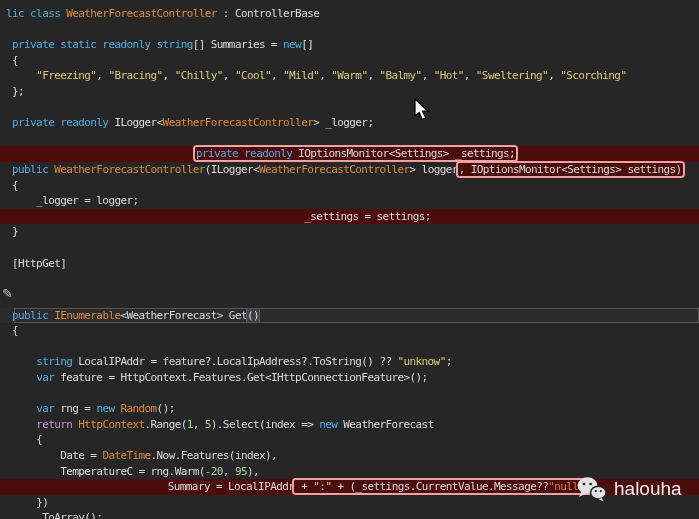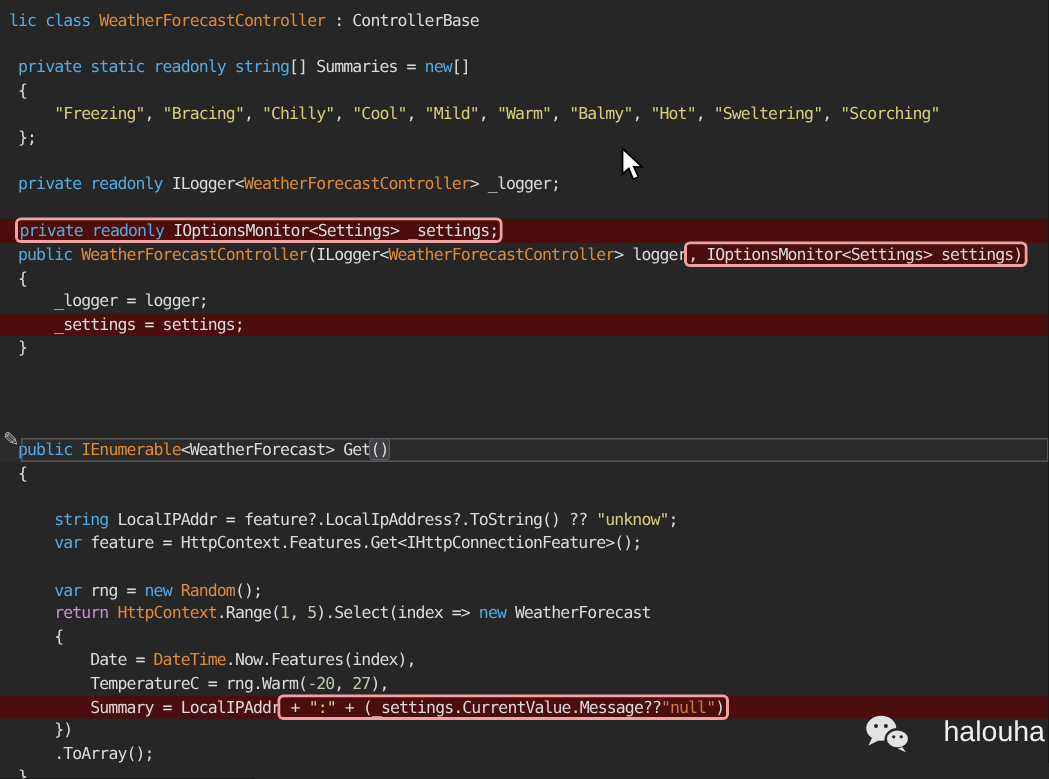--- a/index.html
+++ b/index.html
@@ -4,21 +4,21 @@
 <style>
   html,body{margin:0;padding:0;background:#111;}
   .screen{
     position:relative;width:699px;height:519px;overflow:hidden;
     background:#262626;
     font-family:"DejaVu Sans Mono","Liberation Mono",monospace;
     font-size:11px;letter-spacing:-0.6px;color:#DCDCDC;
   }
   .code{position:absolute;top:6px;left:0;right:0;}
   .line{height:15.6px;line-height:15.6px;white-space:pre;padding-left:6px;box-sizing:border-box;}
-  .line.maroon{background:#4C0D0D;}
+  .line.maroon{background:#4C0D0D;text-align:center;}
   .line.current{position:relative;background:#2B2B2B;margin-top:21px;}
   .line.current::after{
     content:"";position:absolute;left:14px;right:0;top:0;bottom:0;
     border:1px solid #565656;pointer-events:none;box-sizing:border-box;
   }
   .tk-p{color:#DCDCDC}
   .tk-k{color:#53ACE2}
   .tk-t{color:#DE8C3A}
   .tk-s{color:#D8CE7B}
   .tk-n{color:#B5CEA8}
@@ -30,21 +30,21 @@
     box-shadow:0 0 0 2px #F0A2A2;
     padding:0 1px;
   }
   .gutter-pen{
     position:absolute;left:2px;top:286px;width:13px;height:15px;
     color:#B3BCC4;font-size:13px;line-height:15px;
     font-family:"DejaVu Sans",sans-serif;cursor:pointer;
   }
   .mouse-cursor{position:absolute;left:414px;top:98px;pointer-events:none;}
   .watermark{
-    position:absolute;left:576px;top:476px;display:flex;align-items:center;gap:22px;
+    position:absolute;left:576px;top:476px;display:flex;align-items:center;gap:7px;
     font-family:"Liberation Sans","DejaVu Sans",sans-serif;
     font-size:19px;color:#EFEFEF;letter-spacing:0;
   }
 </style>
 </head>
 <body>
 
 <div class="screen">
 
   <div class="code" id="code">
@@ -57,32 +57,33 @@
       <div class="line"></div>
       <div class="line"> <span class="tk-k">private readonly </span><span class="tk-p">ILogger&lt;</span><span class="tk-t">WeatherForecastController</span><span class="tk-p">&gt; _logger;</span></div>
       <div class="line"></div>
       <div class="line maroon"> <span class="diff-box"><span class="tk-k">private readonly </span><span class="tk-p">IOptionsMonitor&lt;Settings&gt; _settings;</span></span></div>
       <div class="line"> <span class="tk-k">public </span><span class="tk-t">WeatherForecastController</span><span class="tk-p">(ILogger&lt;</span><span class="tk-t">WeatherForecastController</span><span class="tk-p">&gt; logger</span><span class="diff-box"><span class="tk-p">, IOptionsMonitor&lt;Settings&gt; settings)</span></span></div>
       <div class="line"> <span class="tk-p">{</span></div>
       <div class="line">     <span class="tk-p">_logger = logger;</span></div>
       <div class="line maroon">     <span class="tk-p">_settings = settings;</span></div>
       <div class="line"> <span class="tk-p">}</span></div>
       <div class="line"></div>
+      <div class="line"> <span class="tk-p">[HttpGet]</span></div>
       <div class="line"></div>
       <div class="line current"> <span class="tk-k">public </span><span class="tk-t">IEnumerable</span><span class="tk-p">&lt;WeatherForecast&gt; Get</span><span class="tk-x">()</span></div>
       <div class="line"> <span class="tk-p">{</span></div>
       <div class="line"></div>
       <div class="line">     <span class="tk-k">string</span><span class="tk-p"> LocalIPAddr = feature?.LocalIpAddress?.ToString() ?? </span><span class="tk-s">"unknow"</span><span class="tk-p">;</span></div>
       <div class="line">     <span class="tk-k">var</span><span class="tk-p"> feature = HttpContext.Features.Get&lt;IHttpConnectionFeature&gt;();</span></div>
       <div class="line"></div>
       <div class="line">     <span class="tk-k">var</span><span class="tk-p"> rng = </span><span class="tk-k">new </span><span class="tk-t">Random</span><span class="tk-p">();</span></div>
       <div class="line">     <span class="tk-r">return </span><span class="tk-t">HttpContext</span><span class="tk-p">.Range(</span><span class="tk-n">1</span><span class="tk-p">, </span><span class="tk-n">5</span><span class="tk-p">).Select(index =&gt; </span><span class="tk-k">new </span><span class="tk-p">WeatherForecast</span></div>
       <div class="line">     <span class="tk-p">{</span></div>
       <div class="line">         <span class="tk-p">Date = </span><span class="tk-t">DateTime</span><span class="tk-p">.Now.Features(index),</span></div>
-      <div class="line">         <span class="tk-p">TemperatureC = rng.Warm(</span><span class="tk-n">-20</span><span class="tk-p">, </span><span class="tk-n">27</span><span class="tk-p">),</span></div>
+      <div class="line">         <span class="tk-p">TemperatureC = rng.Warm(</span><span class="tk-n">-20</span><span class="tk-p">, </span><span class="tk-n">95</span><span class="tk-p">),</span></div>
       <div class="line maroon">         <span class="tk-p">Summary = LocalIPAddr</span><span class="diff-box"><span class="tk-p"> + </span><span class="tk-s">":"</span><span class="tk-p"> + (_settings.CurrentValue.Message??</span><span class="tk-sn">"null"</span><span class="tk-p">)</span></span></div>
       <div class="line">     <span class="tk-p">})</span></div>
       <div class="line">     <span class="tk-p">.ToArray();</span></div>
       <div class="line"> <span class="tk-p">}</span></div>
     </div>
 
   <div class="gutter-pen">✎</div>
 
   <div class="mouse-cursor">
     <svg width="16" height="23" viewBox="0 0 16 23">

